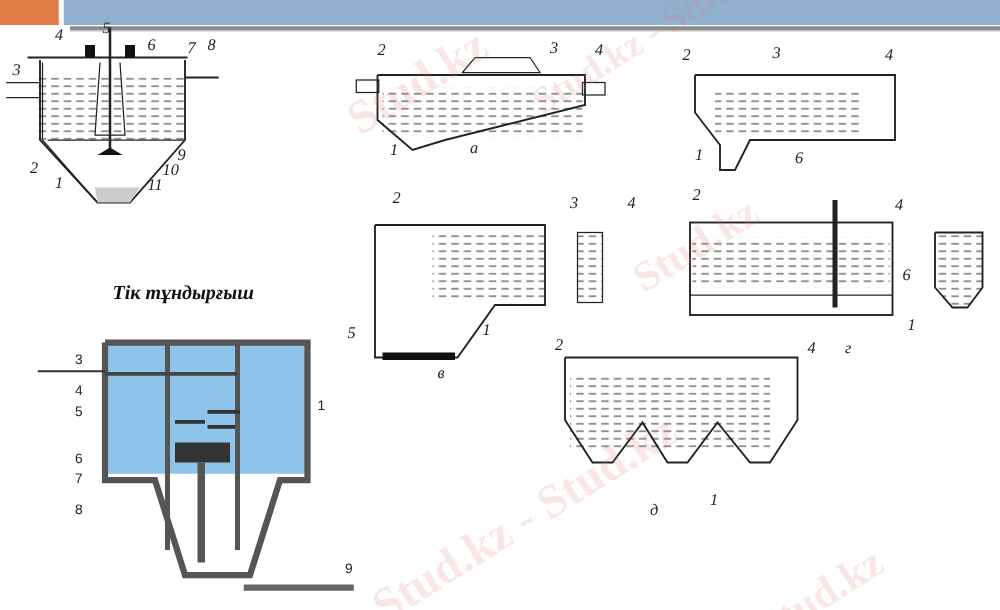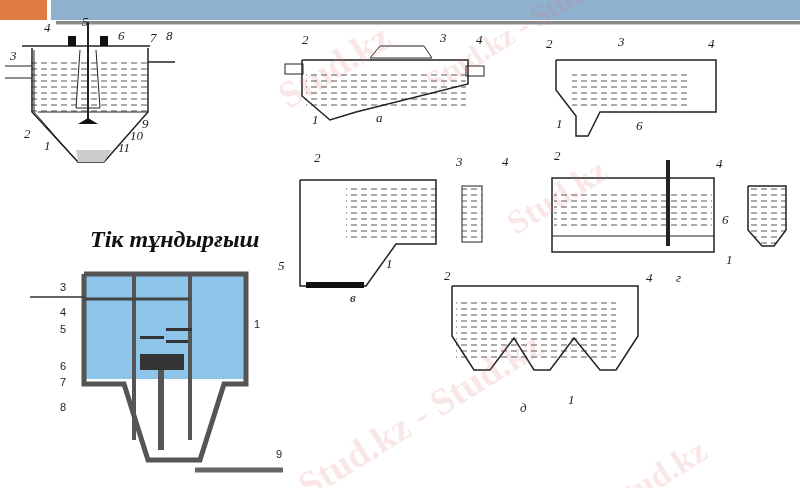--- a/index.html
+++ b/index.html
@@ -3,21 +3,21 @@
 <meta charset="utf-8">
 <style>
   html,body{margin:0;padding:0;}
   body{width:800px;height:488px;position:relative;overflow:hidden;background:#ffffff;font-family:"Liberation Serif",serif;}
   .hdr-orange{position:absolute;left:0;top:0;width:47px;height:20px;background:#e07b45;}
   .hdr-blue{position:absolute;left:51px;top:0;width:749px;height:20px;background:#8fb0cf;}
   .hdr-rule{position:absolute;left:56px;top:21px;width:744px;height:3px;background:#8a8a8a;border-bottom:1px solid #c8c8c8;}
   .fig{position:absolute;}
   .lbl{font-family:"Liberation Serif",serif;font-style:italic;font-size:13px;fill:#222;}
   .lbls{font-family:"Liberation Sans",sans-serif;font-size:11px;fill:#222;}
-  .title{position:absolute;left:90px;top:226px;font-family:"Liberation Serif",serif;font-style:italic;font-weight:bold;font-size:24px;color:#111;white-space:nowrap;}
+  .title{position:absolute;left:90px;top:226px;font-family:"Liberation Serif",serif;font-style:italic;font-weight:bold;font-size:16px;color:#111;white-space:nowrap;}
   .wm{position:absolute;font-family:"Liberation Serif",serif;font-weight:bold;color:rgba(220,120,120,0.18);white-space:nowrap;transform:rotate(-32deg);transform-origin:left top;pointer-events:none;}
 </style>
 </head>
 <body>
 
 <div class="hdr-orange"></div>
 <div class="hdr-blue"></div>
 <div class="hdr-rule"></div>
 
 <svg class="fig" style="left:0;top:18px" width="200" height="160" viewBox="0 18 200 160">

